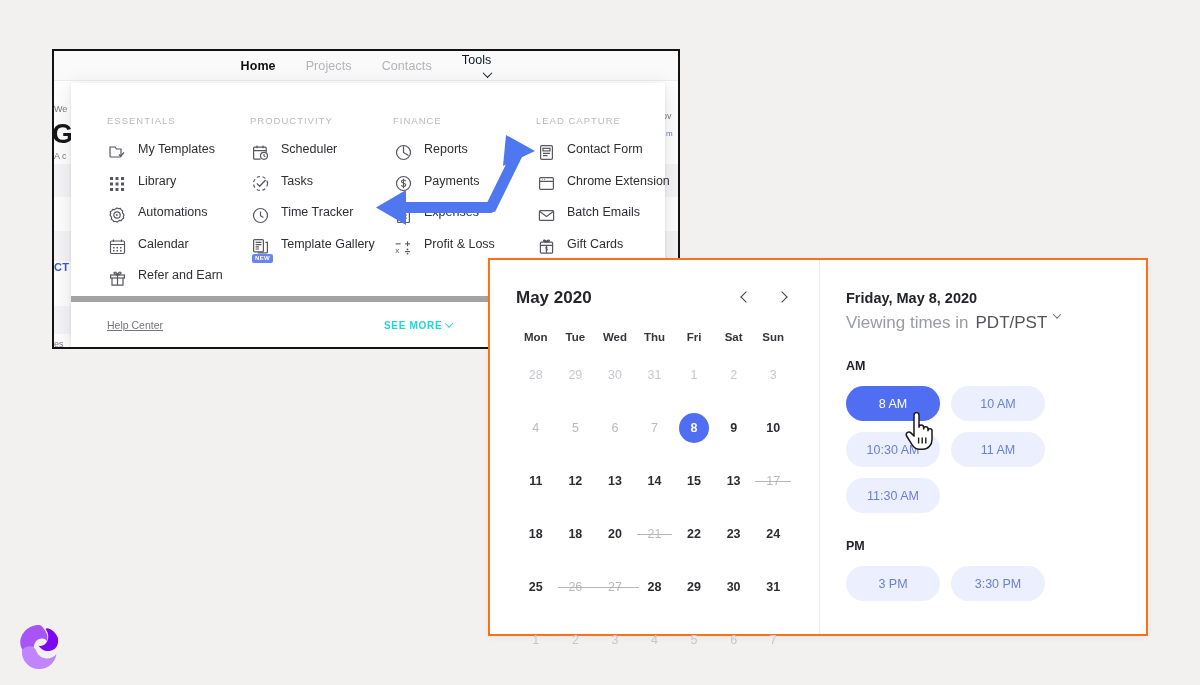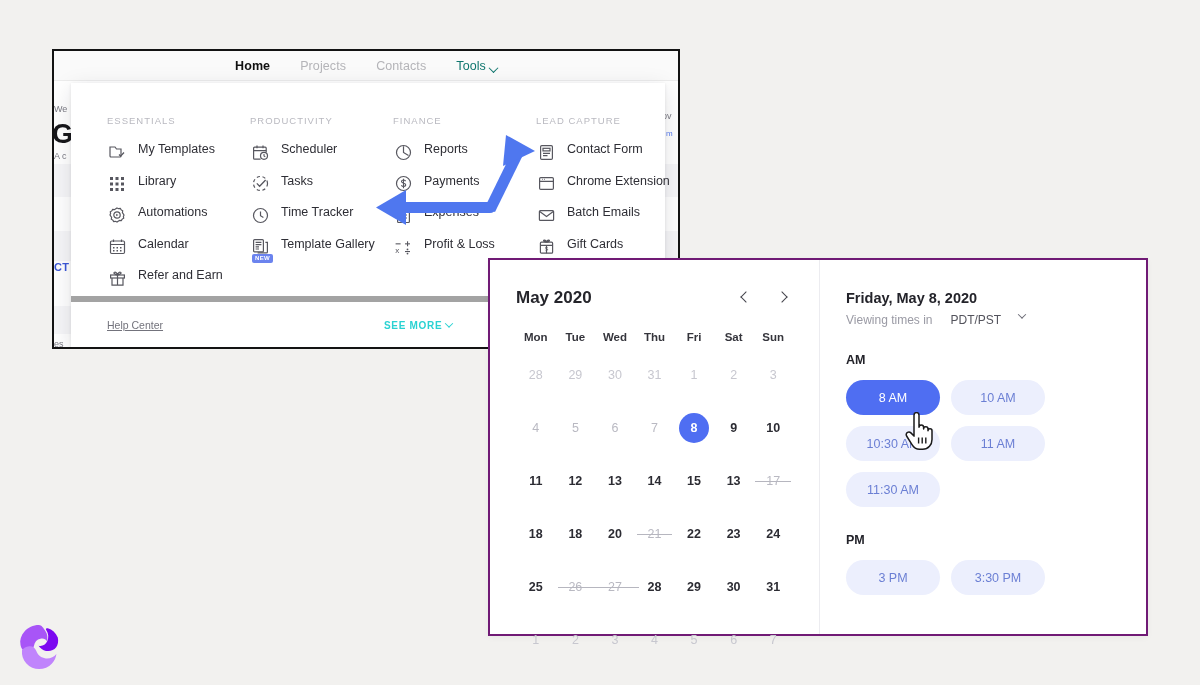--- a/index.html
+++ b/index.html
@@ -21,21 +21,21 @@
   }
   .app-topbar {
     position: absolute; left: 0; top: 0; width: 100%; height: 30px;
     background: #fafafa;
     border-bottom: 1px solid #ececec;
     display: flex; align-items: center; justify-content: center;
     gap: 30px;
   }
   .nav-item { font-size: 12.5px; color: #b4b4b8; letter-spacing: .1px; }
   .nav-item.active { color: #111; font-weight: bold; }
-  .nav-item.tools { color: #0f766e; display: flex; align-items: flex-end; gap: 4px; }
+  .nav-item.tools { color: #0f172a; display: flex; align-items: flex-end; gap: 4px; flex-direction: column; }
   .chev { display: inline-block; width: 7px; height: 7px;
           border-right: 1.4px solid currentColor; border-bottom: 1.4px solid currentColor;
           transform: rotate(45deg) translate(-1px,-1px); }
 
   
   .bg-content { position: absolute; left: 0; top: 30px; width: 100%; height: 270px;
                 background:#fff; }
   .bg-strip { position:absolute; left:0; width:100%; background:#f6f6f8; }
   .bg-txt { position: absolute; font-size: 9px; color: #7b7b84; white-space: nowrap; }
   .bg-txt.big { font-size: 27px; font-weight: bold; color: #17171a; }
@@ -76,21 +76,21 @@
                text-decoration: underline; }
   .see-more { position:absolute; left:313px; font-size: 10px; font-weight: bold;
               color: #2ad2d2; letter-spacing: .7px; display:flex; align-items:center; gap:4px;}
   .see-more .chev { width:6px; height:6px; border-width:1.6px; }
 
   
   .sched {
     position: absolute; left: 488px; top: 258px;
     width: 660px; height: 378px;
     background: #ffffff;
-    border: 2px solid #701a75;
+    border: 2px solid #f97316;
     display: flex;
     box-shadow: 0 2px 6px rgba(0,0,0,.04);
   }
   .cal-pane { width: 330px; padding: 28px 26px 0 26px; border-right: 1px solid #ececf0; position:relative;}
   .cal-head { display: flex; align-items: center; justify-content: space-between; }
   .cal-title { font-size: 17px; font-weight: bold; color: #25252b; }
   .cal-navs { display: flex; gap: 22px; margin-right: 4px; }
   .navbtn { width: 14px; height: 14px; position: relative; cursor: pointer; }
   .navbtn i { position:absolute; top:2px; left:3px; width: 8px; height: 8px;
               border-top: 1.8px solid #44444c; border-right: 1.8px solid #44444c; }
@@ -109,21 +109,21 @@
                      background:#4f6ef2; z-index:-1; }
   .day.sel span { position: relative; z-index: 1; }
   .day.sel::before { z-index: 0; }
   .day span { position: relative; z-index: 1; }
   .strike { position: absolute; height: 1px; background: #b6b6bf; top: 50%;
             left: 2px; right: 2px; z-index: 2; }
   .strike.w2 { right: -44px; }
 
   .slots-pane { flex: 1; padding: 30px 26px 0 26px; position: relative; }
   .slot-date { font-size: 14.5px; font-weight: bold; color: #23232a; }
-  .slot-tz { font-size: 12px; color: #9a9aa4; margin-top: 7px; display:flex; align-items:flex-start; gap:18px;}
+  .slot-tz { font-size: 17px; color: #9a9aa4; margin-top: 7px; display:flex; align-items:flex-start; gap:7px;}
   .slot-tz b { color: #53535c; font-weight: normal; }
   .slot-tz .chev { width:6px;height:6px;border-width:1.5px;color:#6b6b75;}
   .ampm { font-size: 12.5px; font-weight: bold; color: #23232a; margin-top: 26px; }
   .pills { display: flex; flex-wrap: wrap; gap: 11px; margin-top: 13px; max-width: 300px;}
   .pill {
     height: 35px; min-width: 94px; padding: 0 16px;
     border-radius: 18px; background: #eceffd; color: #6b7fd4;
     font-size: 12.5px; display: flex; align-items: center; justify-content: center;
     cursor: pointer;
   }

